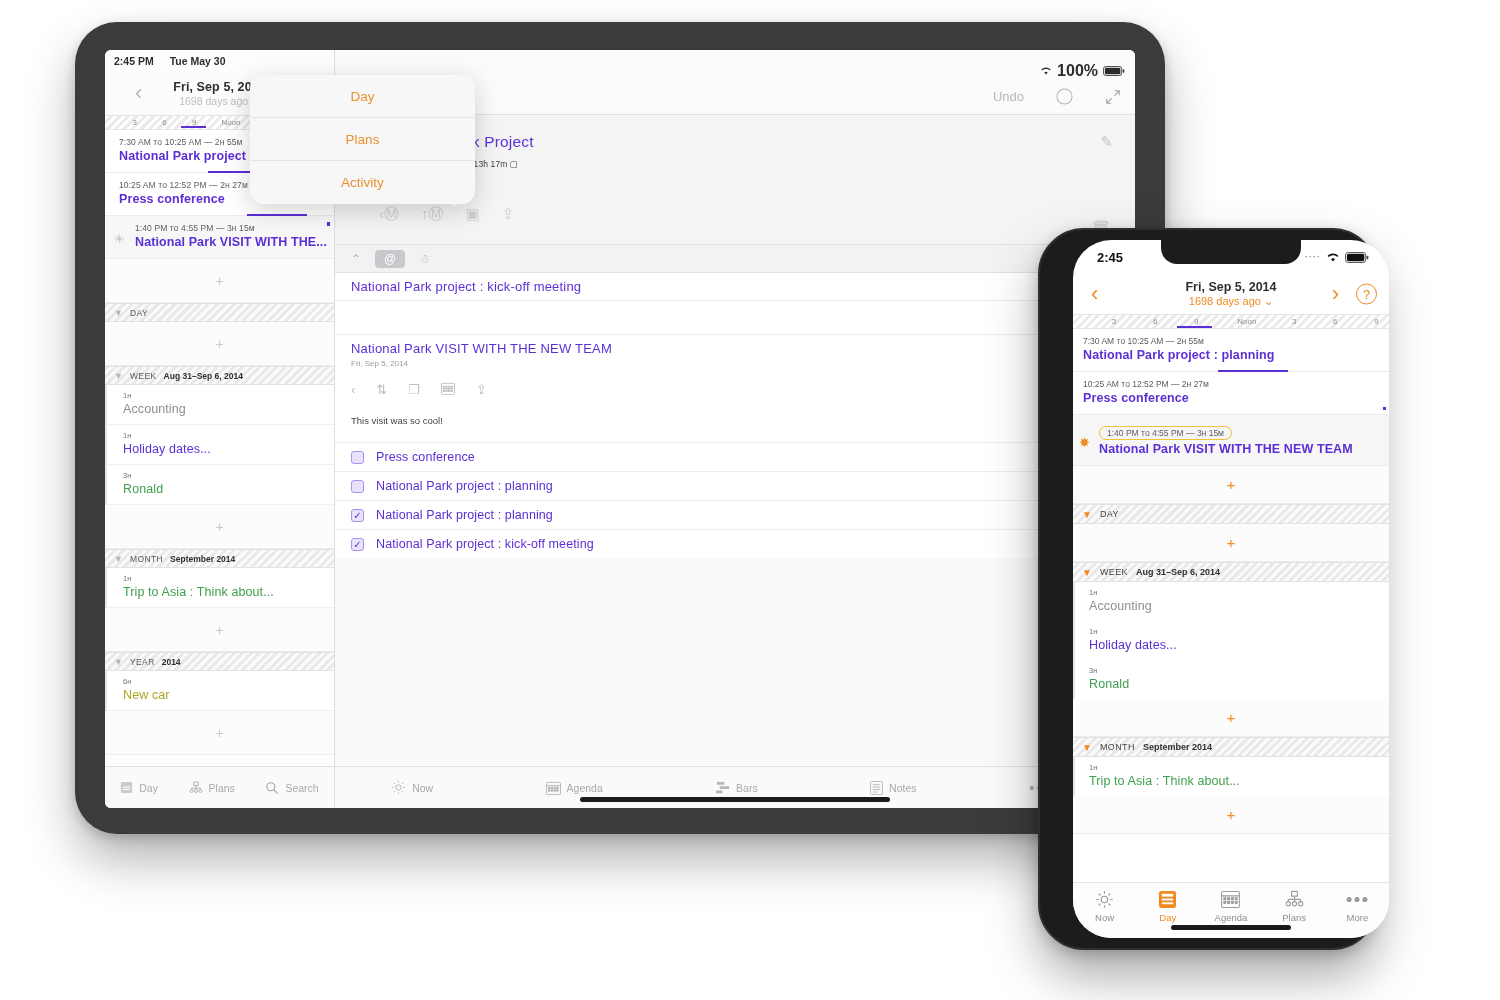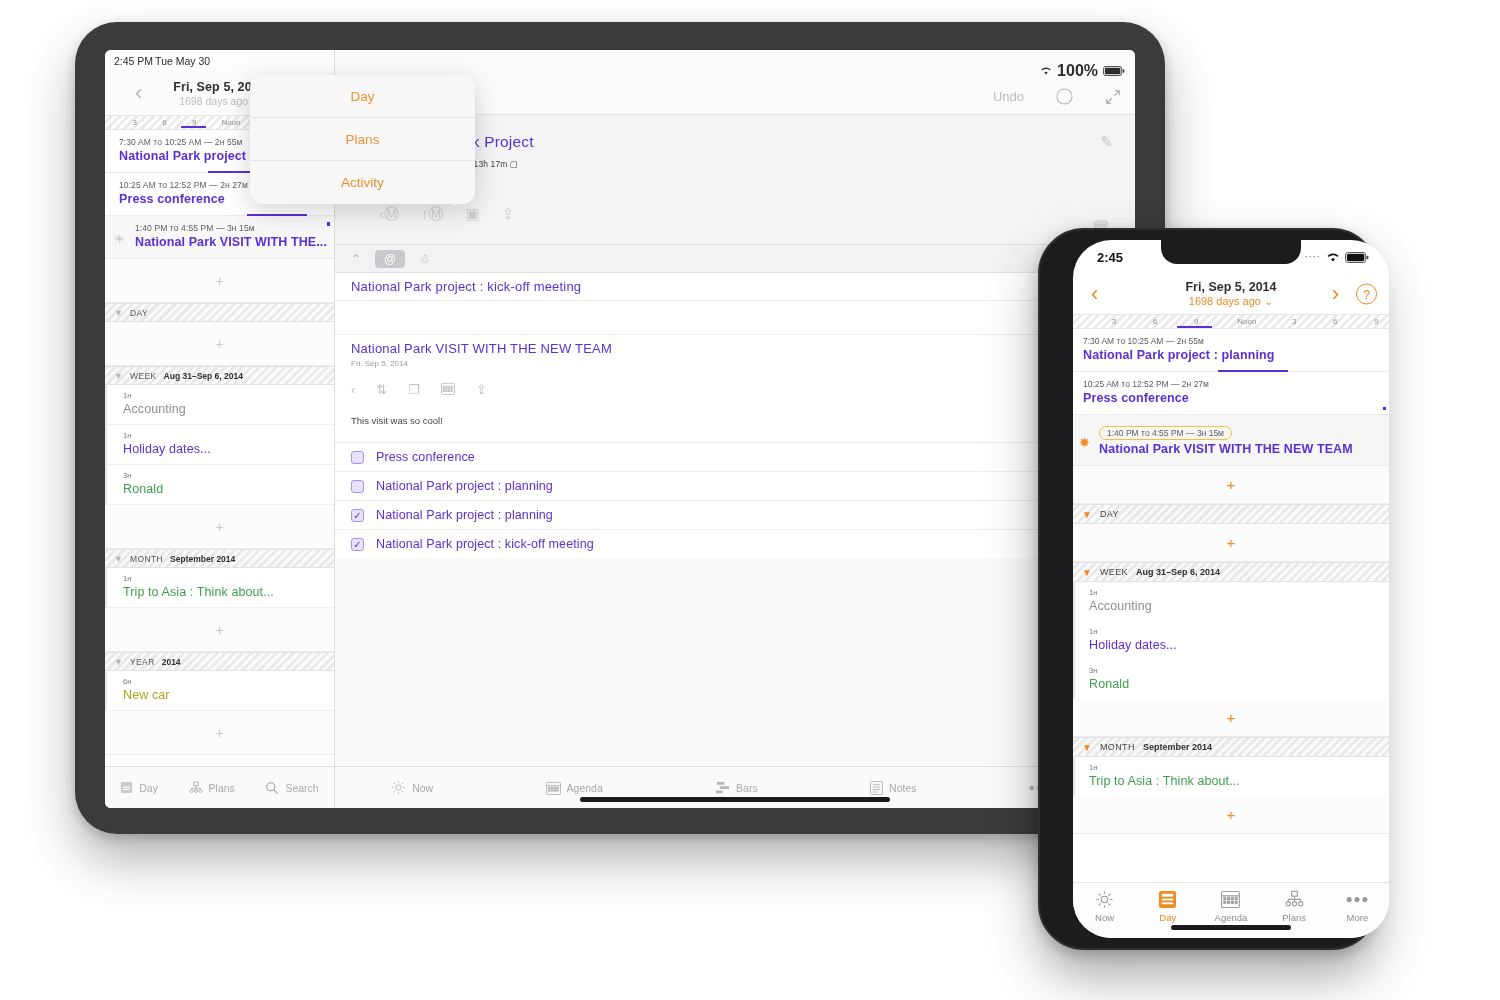--- a/index.html
+++ b/index.html
@@ -24,22 +24,22 @@
     width: 1030px; height: 758px;
     background: #fbfbfb;
     border-radius: 6px;
     overflow: hidden;
     display: flex;
   }
 
   
   .t-side { width: 230px; height: 100%; background:#fdfdfd; position: relative;
             border-right: 1px solid #dcdcdc; display:flex; flex-direction:column; }
-  .t-statusbar { height: 21px; display:flex; align-items:center; gap:2px;
-                 padding: 0 9px; font-size: 10.5px; font-weight: 400; color:#2d2d2d; }
+  .t-statusbar { height: 21px; display:flex; align-items:center; gap:16px;
+                 padding: 0 9px; font-size: 10.5px; font-weight: 700; color:#2d2d2d; }
   .t-navhead { height: 44px; display:flex; align-items:center; justify-content:center;
                position:relative; background:#fcfcfc; }
   .t-navhead .arrow { position:absolute; top:50%; transform:translateY(-50%);
         font-size: 22px; color:#b9b9bd; font-weight:300; line-height:1; }
   .t-navhead .arrow.left { left: 30px; }
   .t-navhead .arrow.right { right: 30px; }
   .t-datewrap { text-align:center; }
   .t-date { font-size: 12.5px; font-weight:700; color:#2f2f33; letter-spacing:.1px; }
   .t-ago { font-size: 10.5px; color:#bdbdc2; margin-top:1px; }
   .t-ruler { height: 15px; position:relative;

